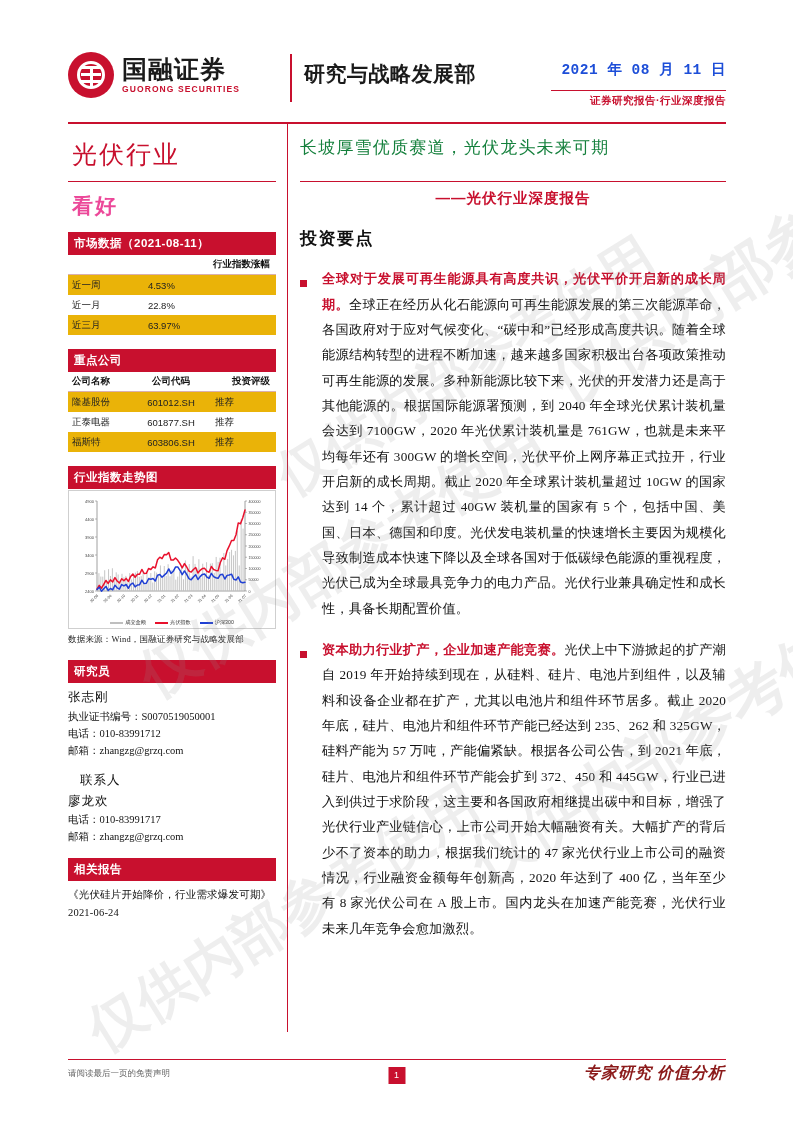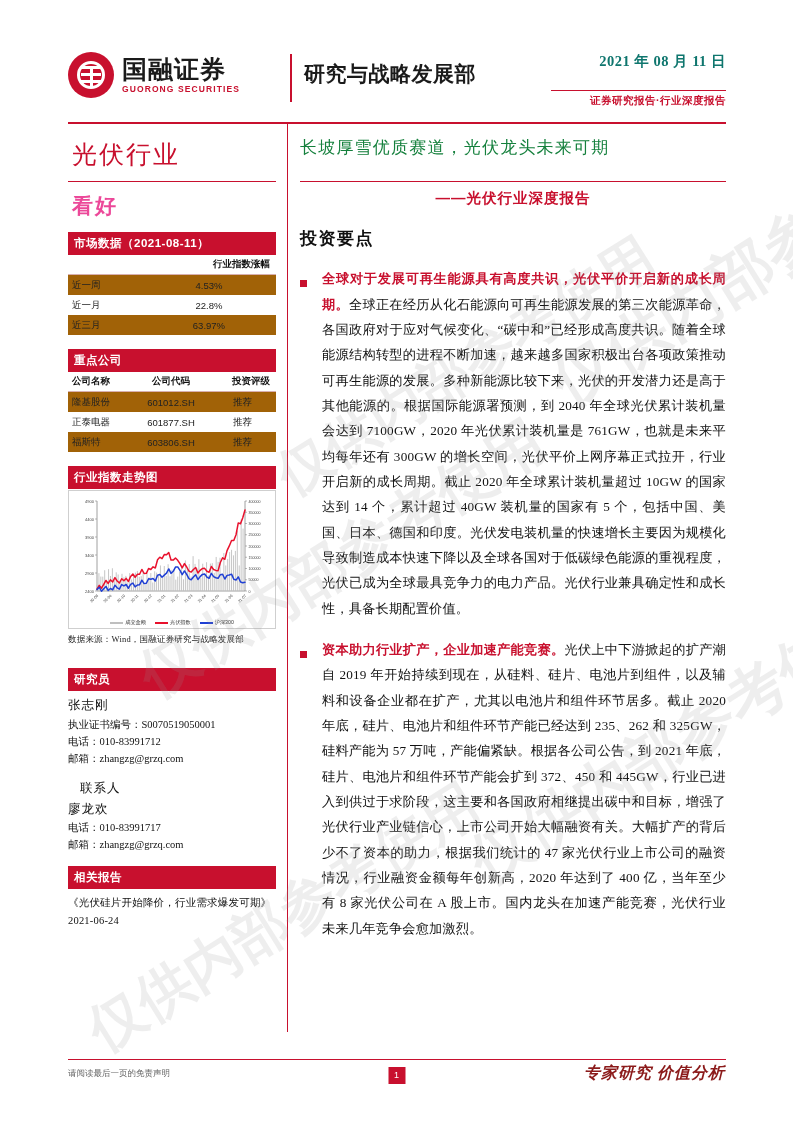--- a/index.html
+++ b/index.html
@@ -114,25 +114,25 @@
     position: absolute;
     left: 236px; top: 8px;
     font-family: "Liberation Sans", sans-serif;
     font-weight: bold;
     font-size: 21px;
     color: #1a1a1a;
     letter-spacing: 0.5px;
   }
   .hdr-date {
     position: absolute;
-    right: 0; top: 0;
-    font-family: Liberation Serif, serif;
+    right: 0; top: 8px;
+    font-family: Liberation Mono, monospace;
     font-weight: bold;
     font-size: 14.5px;
-    color: #0f766e;
+    color: #1d4ed8;
     letter-spacing: 0.5px;
   }
   .hdr-rule {
     position: absolute;
     right: 0; top: 38px;
     width: 175px;
     height: 1px;
     background: #C8102E;
   }
   .hdr-subtitle {
@@ -213,23 +213,23 @@
     color: #111;
     border-bottom: 0.8px solid #d8b0b0;
   }
   table.data-tbl th.l { text-align: left; }
   table.data-tbl th.c { text-align: center; }
   table.data-tbl td {
     padding: 3.5px 6px 3.5px 4px;
     color: #222;
   }
   table.data-tbl td.l { text-align: left; }
-  table.data-tbl td.r { text-align: center; }
+  table.data-tbl td.r { text-align: left; }
   table.data-tbl td.c { text-align: center; }
-  table.data-tbl tr.alt td { background: #a16207; }
+  table.data-tbl tr.alt td { background: #eab308; }
 
   .chart-box {
     border: 1px solid #cfcfcf;
     background: #fff;
     padding: 4px 2px 2px 2px;
     box-sizing: border-box;
     margin-top: 1px;
   }
   .chart-svg { display: block; }
   .chart-legend {
@@ -610,21 +610,21 @@
           <span>光伏指数</span>
         </span>
         <span class="lg-item">
           <span class="lg-swatch" style="background:#1F3FD4"></span>
           <span>沪深300</span>
         </span>
       </div>
     </div>
     <div class="src-note">数据来源：Wind，国融证券研究与战略发展部</div>
 
-    <div class="sec-head" style="margin-top:22px;">研究员</div>
+    <div class="sec-head" style="margin-top:14px;">研究员</div>
     <div class="person-block">
       <div class="person-name">张志刚</div>
       <div>执业证书编号：S0070519050001</div>
       <div>电话：010-83991712</div>
       <div>邮箱：zhangzg@grzq.com</div>
     </div>
 
     <div class="sub-head">联系人</div>
     <div class="person-block" style="margin-top:2px;">
       <div class="person-name">廖龙欢</div>

